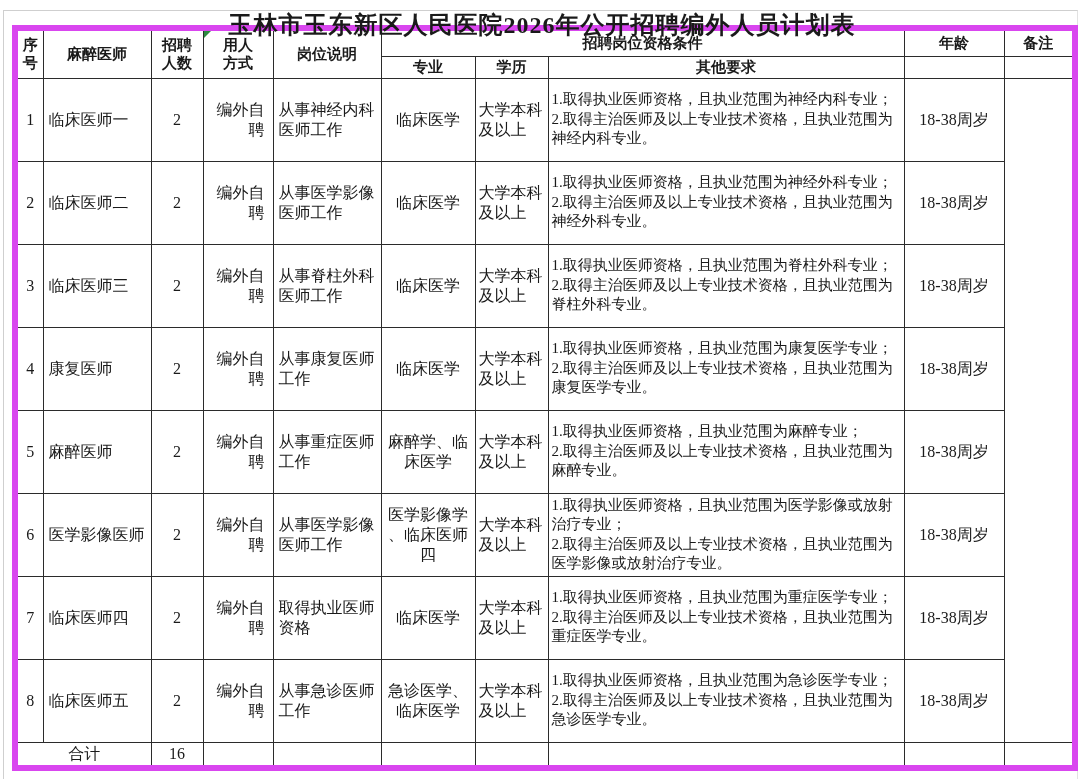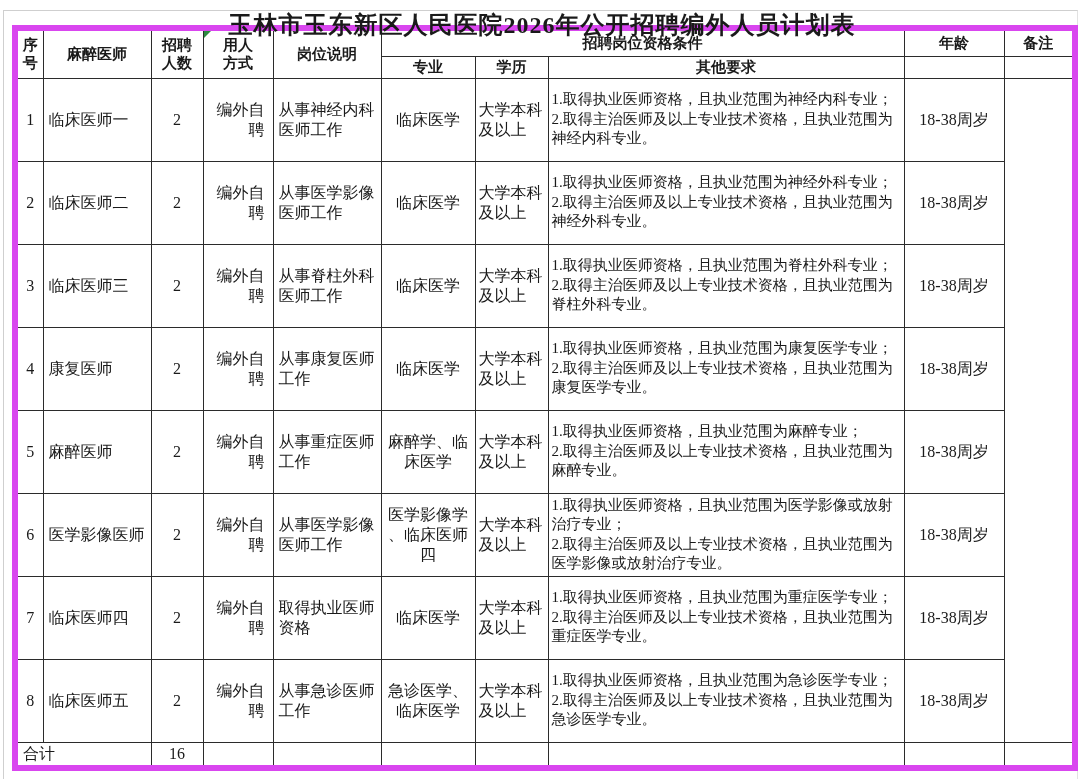--- a/index.html
+++ b/index.html
@@ -43,21 +43,21 @@
   td.c-major{line-break:anywhere;padding:1px 0;text-align:center;}
   td.c-degree{padding:1px 3px;margin-left:40px;}
   td.c-other{font-size:15px;text-align:left;white-space:pre-line;padding:1px 3px;line-height:1.3;}
   td.c-age{text-align:center;padding:1px 1px;}
   td.c-remark{padding:0;}
   th.h-mode{position:relative;}
   .corner-marker{
     position:absolute;left:0;top:0;width:0;height:0;display:block;
     border-top:7px solid #2e8b40;border-right:7px solid transparent;
   }
-  td.c-total-label{text-align:left;font-size:16px;}
+  td.c-total-label{text-align:center;font-size:16px;}
   td.c-total-count{text-align:center;padding:0;margin-left:28px;}
 </style>
 </head>
 <body>
 
 <div class="sheet-outline"></div>
 
 <div class="doc">
 
   <div class="title">玉林市玉东新区人民医院2026年公开招聘编外人员计划表</div>

